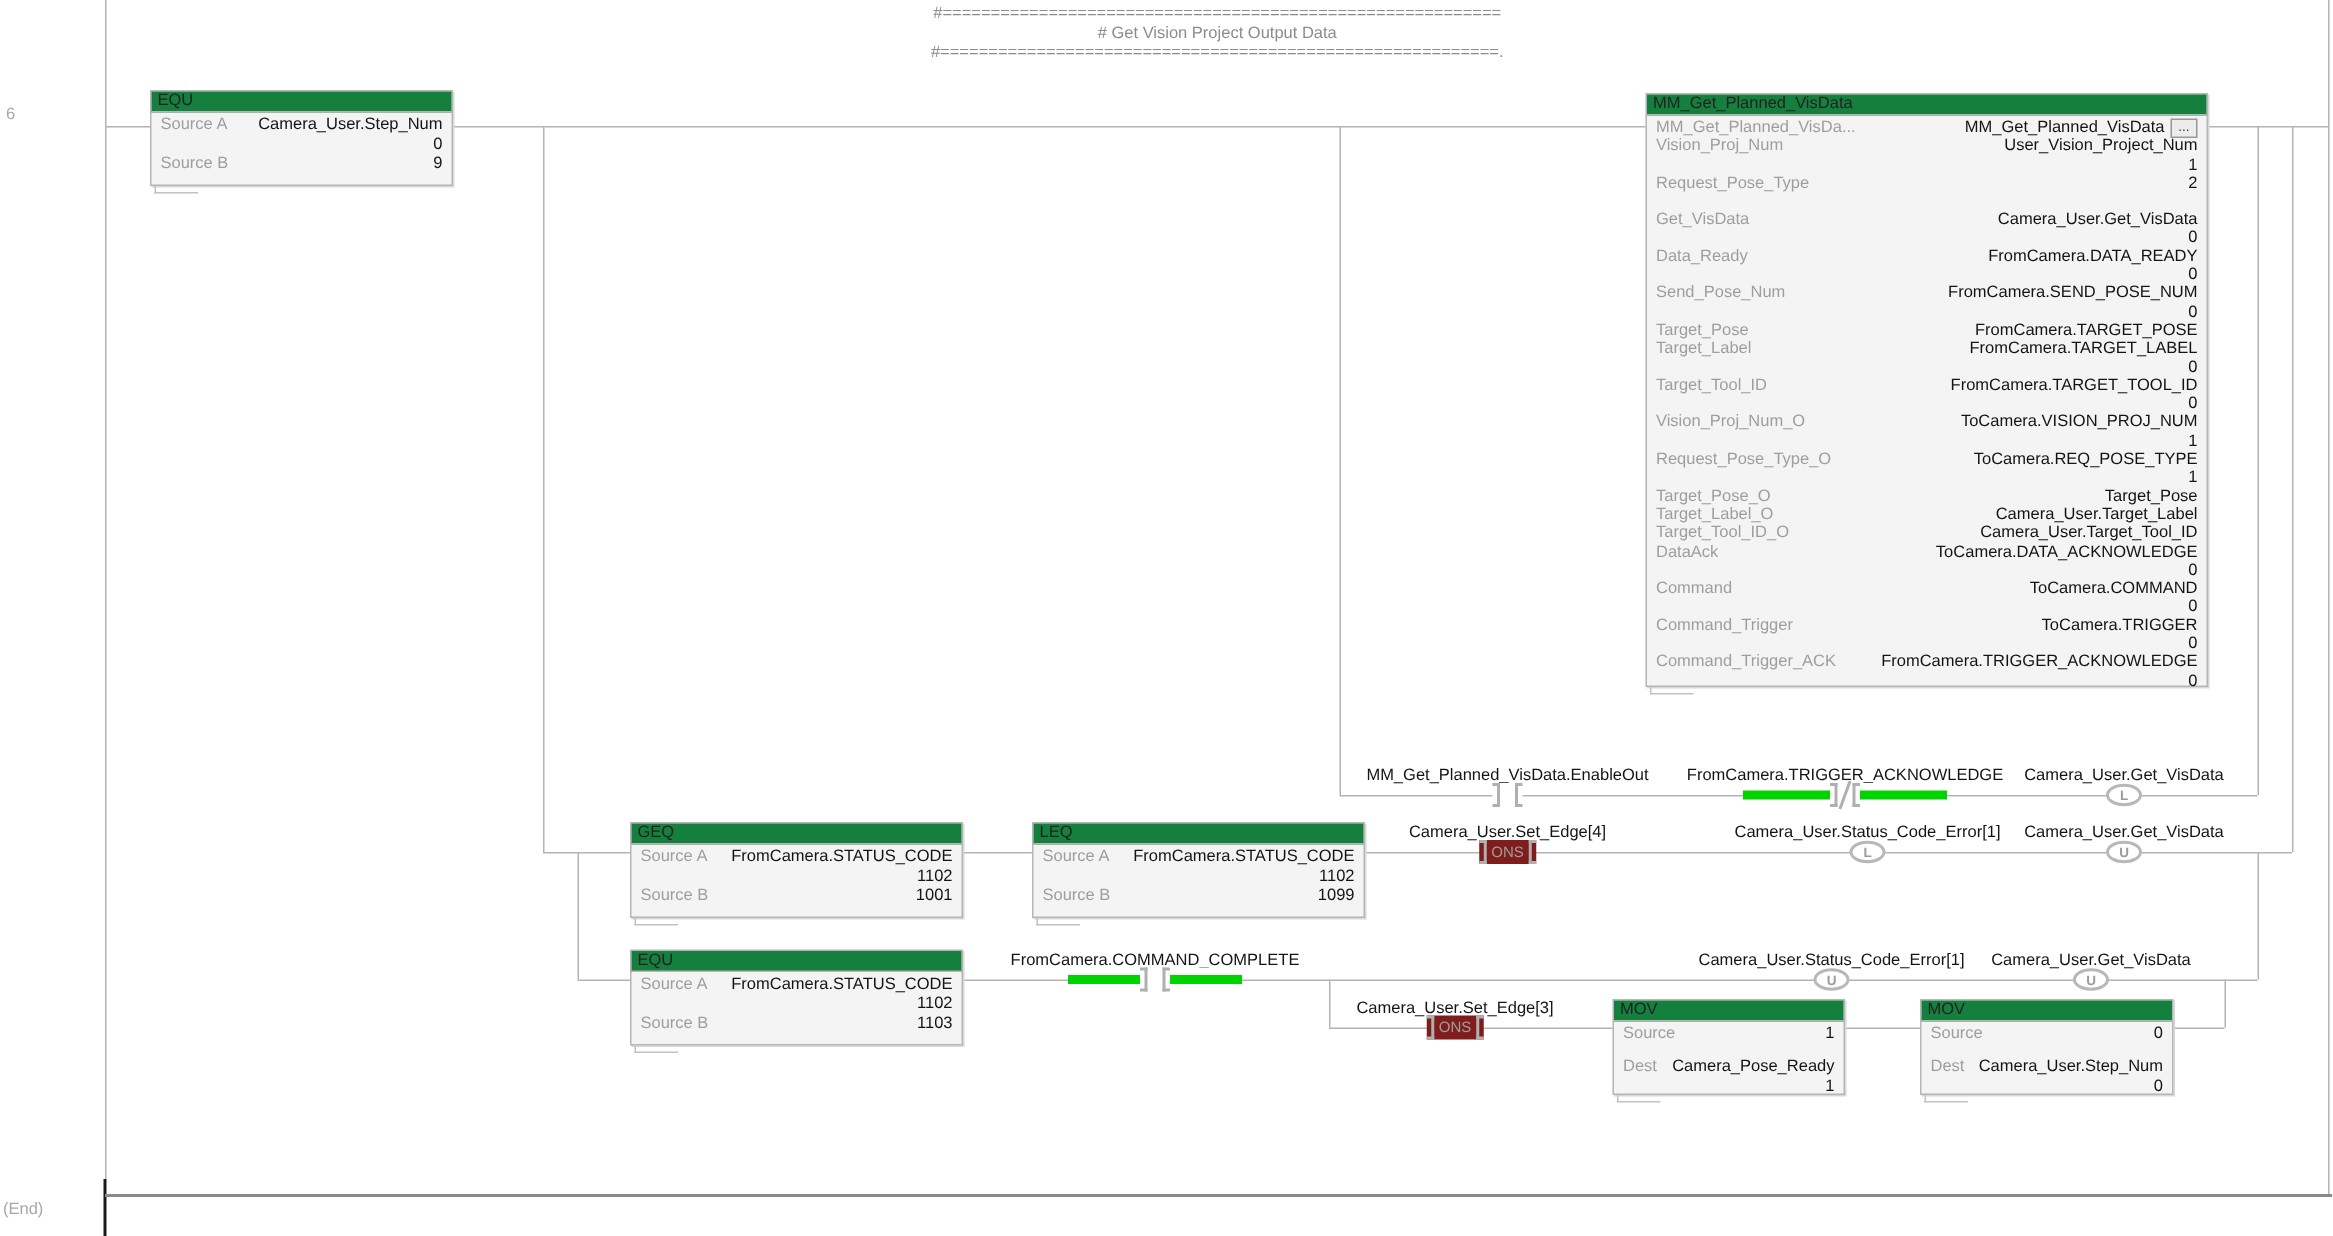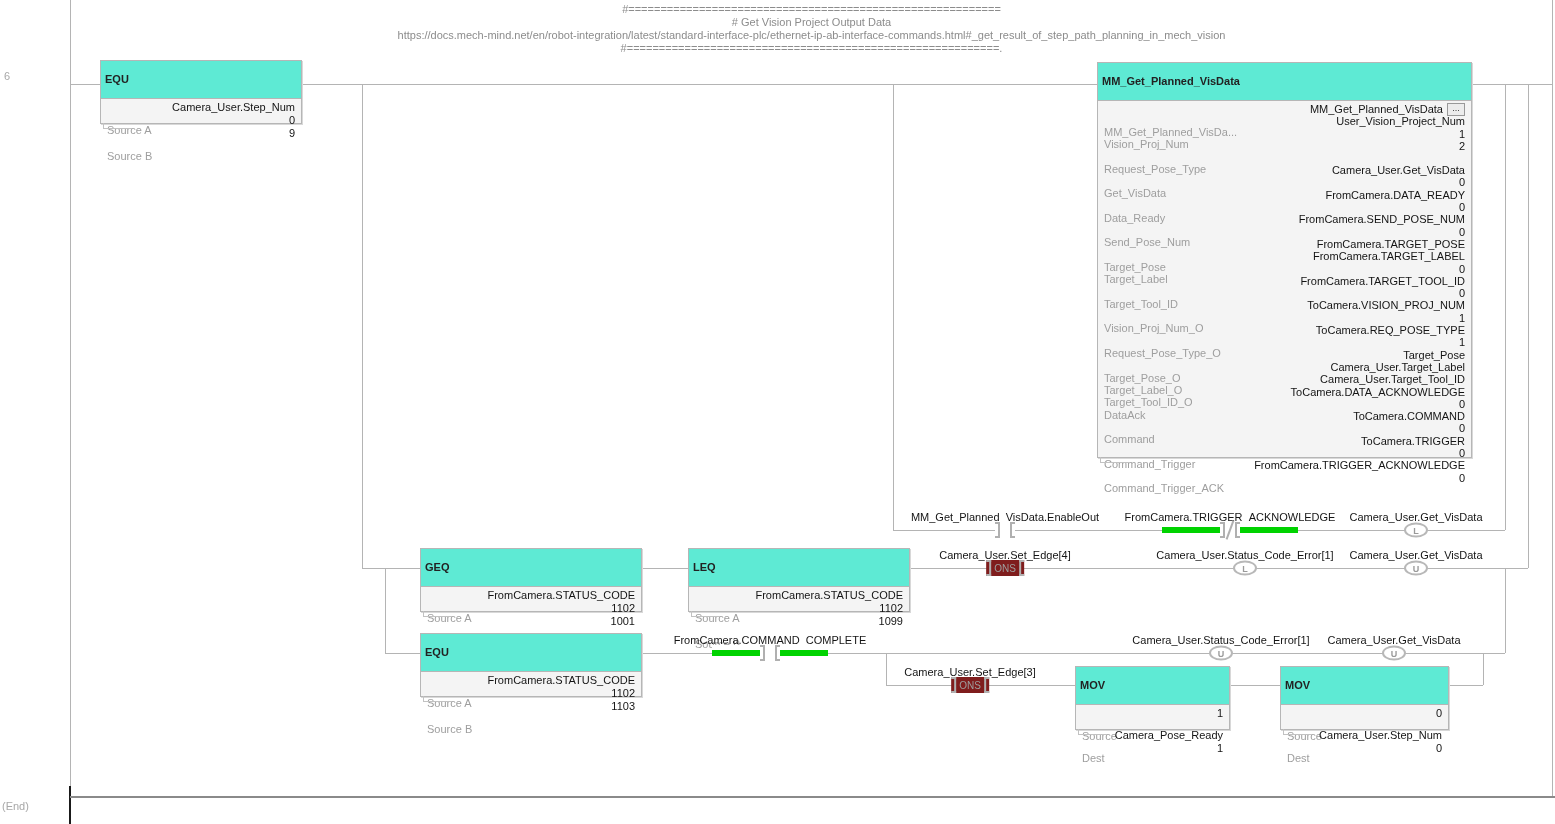--- a/index.html
+++ b/index.html
@@ -11,26 +11,26 @@
   .rail{position:absolute;background:#b4b4b4;}
   .rail-dark{position:absolute;background:#1a1a1a;}
   .end-line{position:absolute;height:2px;background:#8a8a8a;}
   
   .rung-num{position:absolute;color:#a8a8a8;font-size:11px;}
   
   .comment{position:absolute;left:70px;top:3px;width:1483px;text-align:center;
            color:#8c8c8c;line-height:13px;white-space:nowrap;}
   
   .blk{position:absolute;background:#f4f4f4;border:1px solid #b6b6b6;box-shadow:1px 1px 0 #d8d8d8;}
-  .blk-h{height:13px;line-height:13px;background:#5eead4;border-bottom:1px solid #b6b6b6;
-         font-weight:bold;color:#222;padding:12px 4px;font-size:11px;white-space:nowrap;overflow:hidden;}
+  .blk-h{height:13px;line-height:13px;background:#15803d;border-bottom:1px solid #b6b6b6;
+         font-weight:normal;color:#222;padding:0 4px;font-size:11px;white-space:nowrap;overflow:hidden;}
   .blk-b{padding:2px 6px 0 6px;}
   .ln{display:flex;line-height:13px;height:13px;white-space:nowrap;}
   .mm-body .ln{line-height:12.3px;height:12.3px;}
-  .lbl{color:#9e9e9e;margin-top:23px;}
+  .lbl{color:#9e9e9e;}
   .opr{margin-left:auto;color:#141414;}
   .vln{justify-content:flex-end;}
   .sp12{height:12px;} .sp9{height:9px;}
   .grip{position:absolute;left:2px;bottom:-6px;width:28px;height:5px;
         border-left:1px solid #c2c2c2;border-bottom:1px solid #c2c2c2;}
   .more{margin-left:4px;width:16px;height:11px;border:1px solid #999;background:#ececec;
         font-size:9px;line-height:8px;text-align:center;color:#333;align-self:center;}
   
   .cel{position:absolute;width:0;height:0;}
   .tag{position:absolute;bottom:7px;left:-250px;width:500px;text-align:center;
@@ -51,21 +51,20 @@
   .onstxt{color:#9e9e9e;font-size:10px;padding:0 3px;}
 </style>
 </head>
 <body>
 
 <div id="canvas">
 
   <div class="comment">
     <div>#==========================================================</div>
     <div>#  Get Vision Project Output Data</div>
-    <div>https://docs.mech-mind.net/en/robot-integration/latest/standard-interface-plc/ethernet-ip-ab-interface-commands.html#_get_result_of_step_path_planning_in_mech_vision</div>
     <div>#==========================================================.</div>
   </div>
 
   <div class="rung-num" style="left:4px;top:70px;">6</div>
   <div class="rung-num" style="left:2px;top:800px;">(End)</div>
 
   <div class="wire-h" style="left:70px;top:84px;width:1482px;"></div>
   <div class="wire-h" style="left:893px;top:530px;width:612px;"></div>
   <div class="wire-h" style="left:362px;top:568px;width:1166px;"></div>
   <div class="wire-h" style="left:385px;top:653px;width:1120px;"></div>

